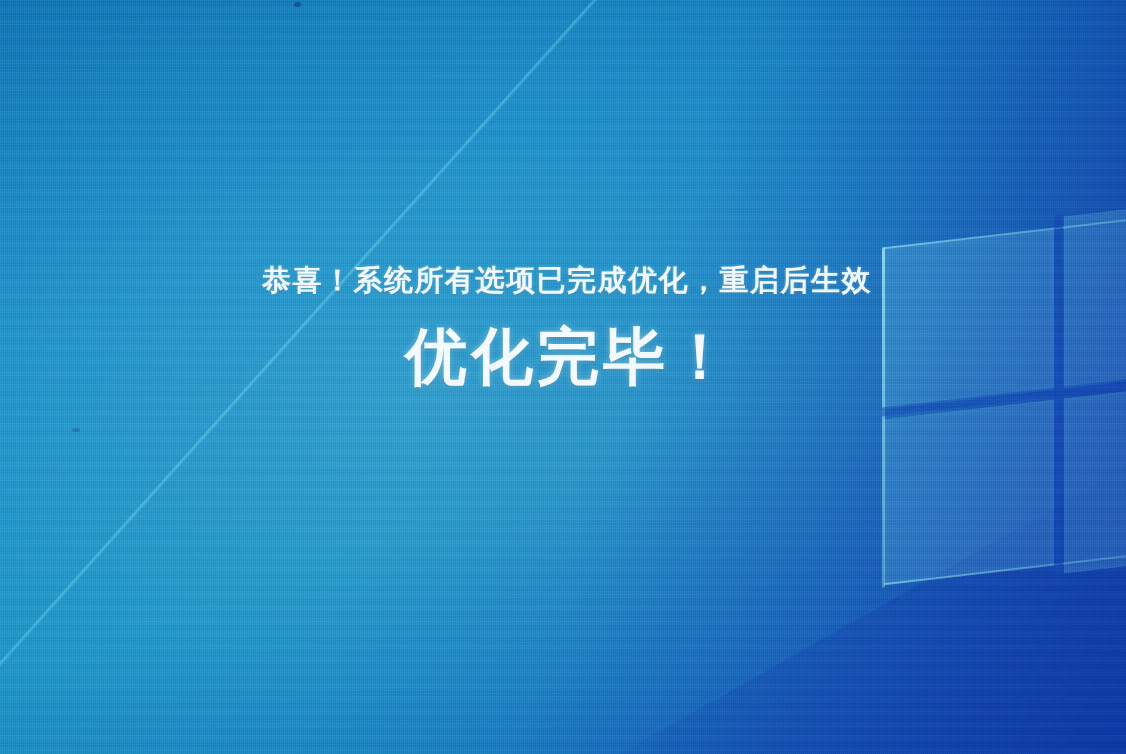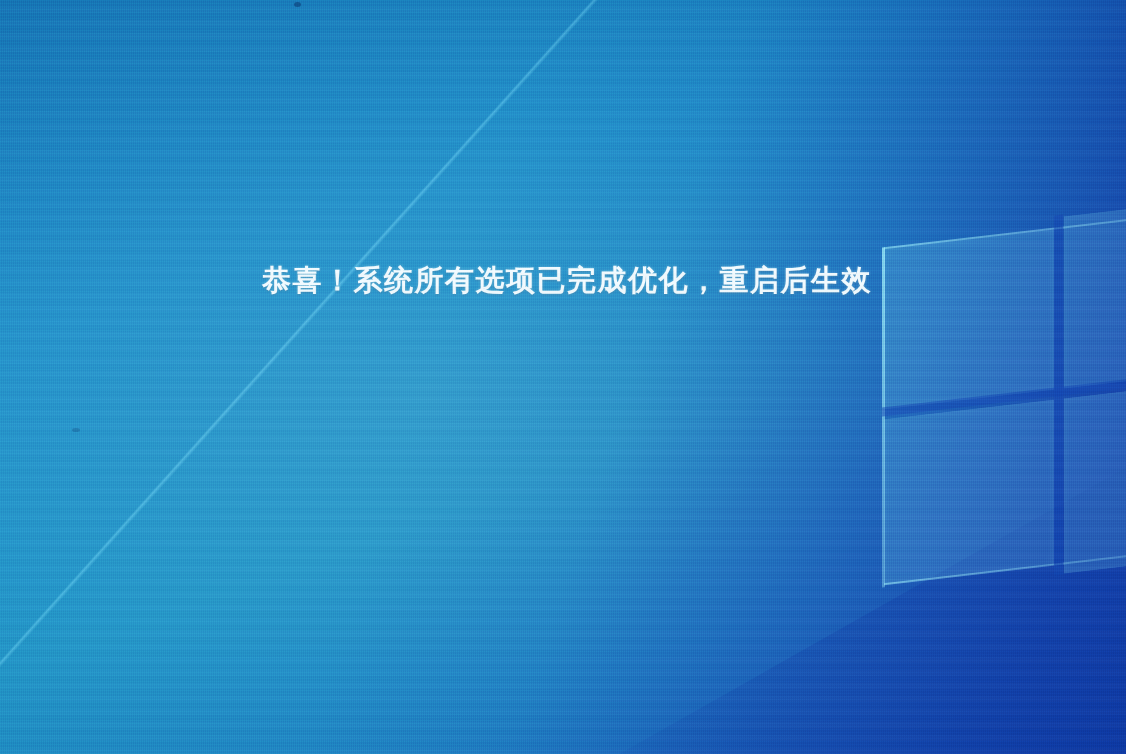--- a/index.html
+++ b/index.html
@@ -232,20 +232,21 @@
 
       <div class="pane-edge" id="mullion-v"></div>
       <div class="pane-edge" id="mullion-h"></div>
     </div>
   </div>
 
   <div class="layer" id="wall-vignette"></div>
 
   <div id="text-block">
     <p id="subtitle">恭喜！系统所有选项已完成优化，重启后生效</p>
+    <p id="headline">优化完毕！</p>
   </div>
 
   <div class="layer" id="banding"></div>
   <div class="layer" id="moire"></div>
   <div class="speck" id="speck-1"></div>
   <div class="speck" id="speck-2"></div>
 
 </div>
 
 </body></html>

